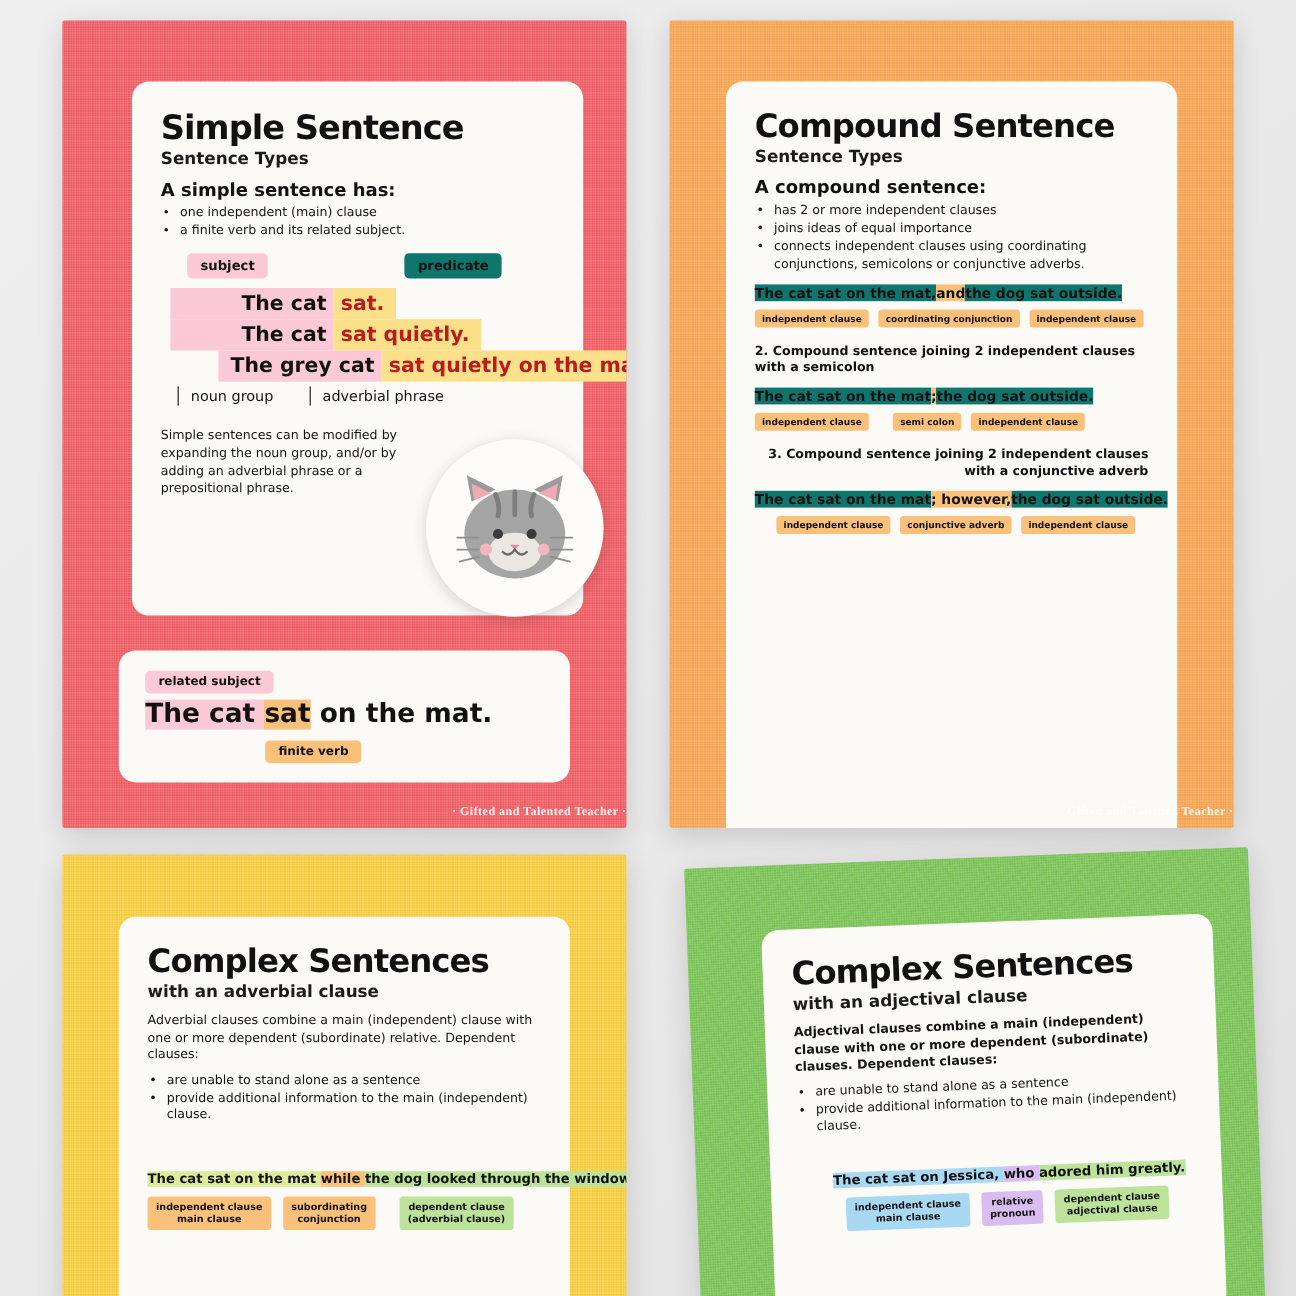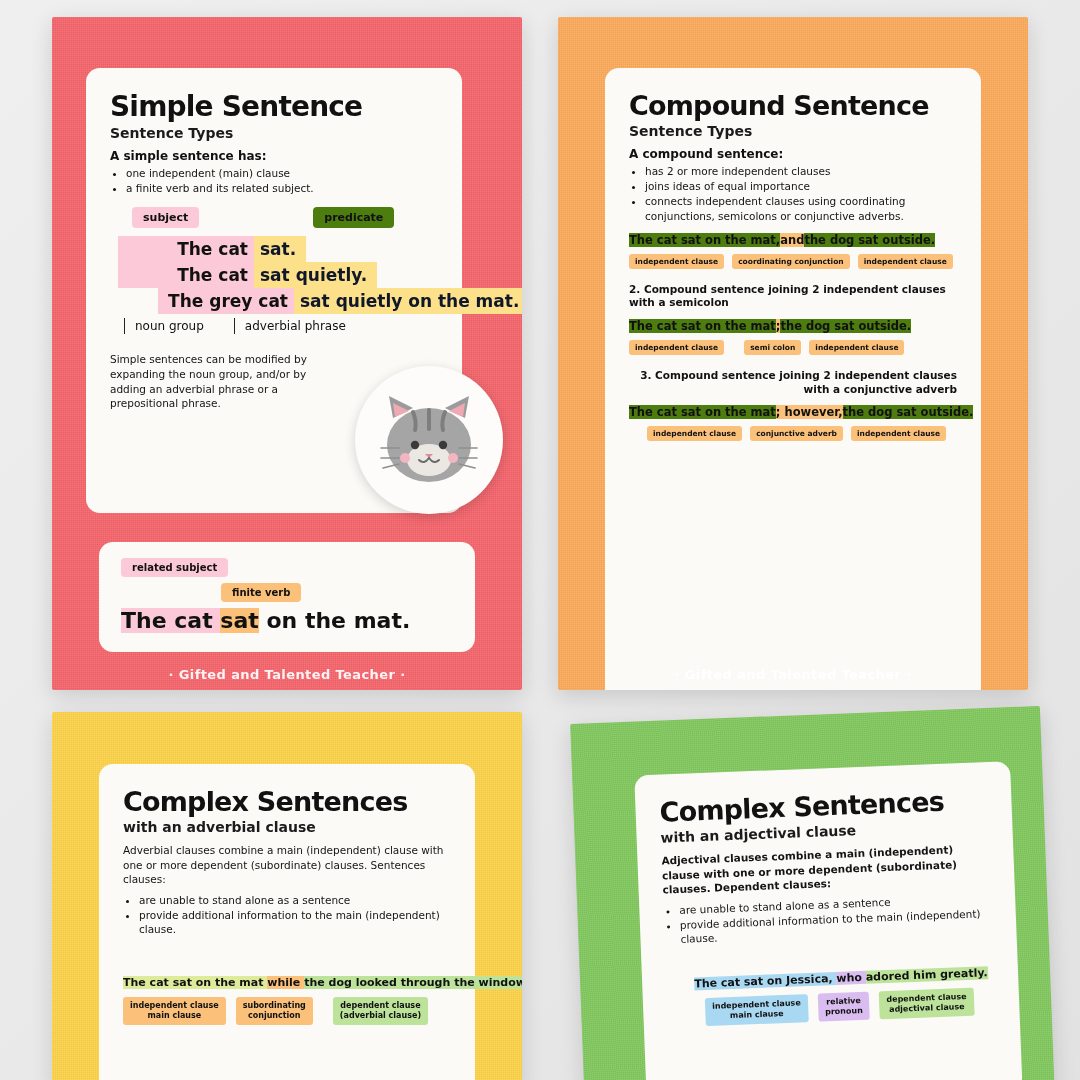--- a/index.html
+++ b/index.html
@@ -31,21 +31,21 @@
   .noise {
     position:absolute; inset:0;
     background-image:
       repeating-linear-gradient(0deg, rgba(255,255,255,.05) 0 1px, rgba(0,0,0,.02) 1px 2px),
       repeating-linear-gradient(90deg, rgba(255,255,255,.05) 0 1px, rgba(0,0,0,.02) 1px 2px);
     pointer-events:none;
   }
 
   
   #p1 { left: 52px; top: 17px; width: 470px; height: 673px; background:#f4636a; }
-  #p1 .card.top { left: 34px; top: 51px; width: 376px; height: 445px; }
+  #p1 .card.top { left: 58px; top: 51px; width: 376px; height: 445px; }
   #p1 .card.bot { left: 47px; top: 525px; width: 376px; height: 110px; }
 
   
   #p2 { left: 558px; top: 17px; width: 470px; height: 673px; background:#fba95a; }
   #p2 .card.full { left: 47px; top: 51px; width: 376px; height: 736px; }
 
   
   #p3 { left: 52px; top: 712px; width: 470px; height: 380px; background:#fcd247; }
   #p3 .card.full { left: 47px; top: 52px; width: 376px; height: 330px; }
 
@@ -66,55 +66,55 @@
   .sub {
     font-weight: 700;
     color: #1b1b1b;
     margin: 0 0 8px 0;
   }
   .sub2 {
     font-weight: 700;
     color: #1b1b1b;
     margin: 2px 0 8px 0;
   }
-  .lead { font-weight: 700; font-size: 12px; color:#111; margin: 0 0 3px 0; }
+  .lead { font-weight: 700; font-size: 15px; color:#111; margin: 0 0 3px 0; }
   ul.bul { margin: 0 0 6px 0; padding-left: 16px; }
   ul.bul li { font-size: 10.5px; line-height: 1.35; color:#141414; margin-bottom: 1px; }
   p.para { font-size: 10.5px; line-height: 1.4; color:#141414; margin: 0 0 6px 0; }
   .pink { background: #fbc9d7; }
-  .yellow { background: #4d7c0f; }
+  .yellow { background: #0f766e; }
   .orange { background: #fbc07a; }
   .green { background: #bde39a; }
   .blue { background: #a9d8f2; }
   .purple { background: #d9bdf0; }
   .lime { background: #ddeb9a; }
 
   
   .tagrow { display:flex; gap: 8px; margin: 12px 0 8px 0; }
   .tag {
     font-weight: 700; font-size: 11px; padding: 4px 11px; border-radius: 4px; color:#111;
   }
   .sentbox { position: relative; margin-top: 2px; }
   .sentline { display:flex; justify-content:flex-end; align-items:center; height: 26px; }
   .sleft  { font-size: 17px; font-weight: 700; color:#111; background:#fbc9d7; padding: 3px 6px 3px 10px; white-space: nowrap; }
-  .sright { font-size: 17px; font-weight: 700; color:#0f172a; background:#fde08a; padding: 3px 10px 3px 6px; white-space: nowrap; flex: 0 0 auto; }
+  .sright { font-size: 17px; font-weight: 700; color:#b91c1c; background:#fde08a; padding: 3px 10px 3px 6px; white-space: nowrap; flex: 0 0 auto; }
   .legend { display:flex; margin-top: 4px; }
   .legend .lg { font-size: 12px; color:#111; padding: 1px 10px; }
   .legend .lg.b { border-left: 1.5px solid #222; }
   .cat {
     position:absolute; width: 148px; height: 148px; border-radius: 50%;
     background: #fdfcfa; box-shadow: 0 3px 12px rgba(0,0,0,.16);
     display:flex; align-items:center; justify-content:center;
   }
   .bottomsent { font-size: 22px; font-weight: 800; color: #111; white-space: nowrap; }
 
   .brand {
     position:absolute; left:0; right:0; bottom: 8px;
-    text-align:center; color: rgba(255,255,255,.92);
-    font-size: 13px; font-weight: 700; letter-spacing: .4px;
+    text-align:right; color: rgba(255,255,255,.92);
+    font-size: 10px; font-weight: 700; letter-spacing: .4px; font-family: Liberation Serif, serif;
   }
 
   
   .numhead { font-size: 10.5px; font-weight: 800; color:#111; margin: 14px 0 5px 0; line-height:1.3; }
   .exsent { font-size: 11.5px; font-weight: 700; color:#111; display:inline-block; }
   .labrow { display:flex; gap: 8px; margin-top: 6px; flex-wrap: wrap; }
   .lab { font-size: 7.5px; font-weight: 700; color:#111; padding: 3px 6px; border-radius: 3px; }
 
   
   .ex3 { font-size: 11px; font-weight: 700; color:#111; }
@@ -188,25 +188,25 @@
         <circle cx="32" cy="68" r="5" fill="#f3b6c1"></circle>
         <circle cx="80" cy="68" r="5" fill="#f3b6c1"></circle>
         <path d="M8 58 h18 M8 68 h18 M10 78 l16 -4" stroke="#8f8f8f" stroke-width="1.6" fill="none" stroke-linecap="round"></path>
         <path d="M104 58 h-18 M104 68 h-18 M102 78 l-16 -4" stroke="#8f8f8f" stroke-width="1.6" fill="none" stroke-linecap="round"></path>
       </svg>
     </div>
 
     <div class="card bot">
       <div class="inner" style="padding:14px 22px;">
         <span class="tag pink" style="font-size:10px;">related subject</span>
+        <div style="margin-top:8px; white-space:nowrap;">
+          <span class="bottomsent pink">The cat </span><span class="bottomsent orange">sat</span><span class="bottomsent"> on the mat.</span>
+        </div>
         <div style="margin-top:6px; padding-left:100px;">
           <span class="tag orange" style="font-size:10px;">finite verb</span>
-        </div>
-        <div style="margin-top:8px; white-space:nowrap;">
-          <span class="bottomsent pink">The cat </span><span class="bottomsent orange">sat</span><span class="bottomsent"> on the mat.</span>
         </div>
       </div>
     </div>
 
     <div class="brand">· Gifted and Talented Teacher ·</div>
   </div>
 
   <div class="poster" id="p2">
     <div class="noise"></div>
 
@@ -255,21 +255,21 @@
     <div class="brand">· Gifted and Talented Teacher ·</div>
   </div>
 
   <div class="poster" id="p3">
     <div class="noise"></div>
 
     <div class="card full">
       <div class="inner">
         <h1 class="title" style="font-size:27px;">Complex Sentences</h1>
         <div class="sub2" style="font-size:14px;">with an adverbial clause</div>
-        <p class="para">Adverbial clauses combine a main (independent) clause with one or more dependent (subordinate) clauses. Sentences clauses:</p>
+        <p class="para">Adverbial clauses combine a main (independent) clause with one or more dependent (subordinate) relative. Dependent clauses:</p>
         <ul class="bul">
           <li>are unable to stand alone as a sentence</li>
           <li>provide additional information to the main (independent) clause.</li>
         </ul>
 
         <div style="margin-top:34px; white-space:nowrap;">
           <span class="ex3 lime">The cat sat on the mat </span><span class="ex3 orange">while </span><span class="ex3 green">the dog looked through the window.</span>
         </div>
         <div class="labrow3">
           <span class="lab3 orange" style="white-space:pre-line;">independent clause

